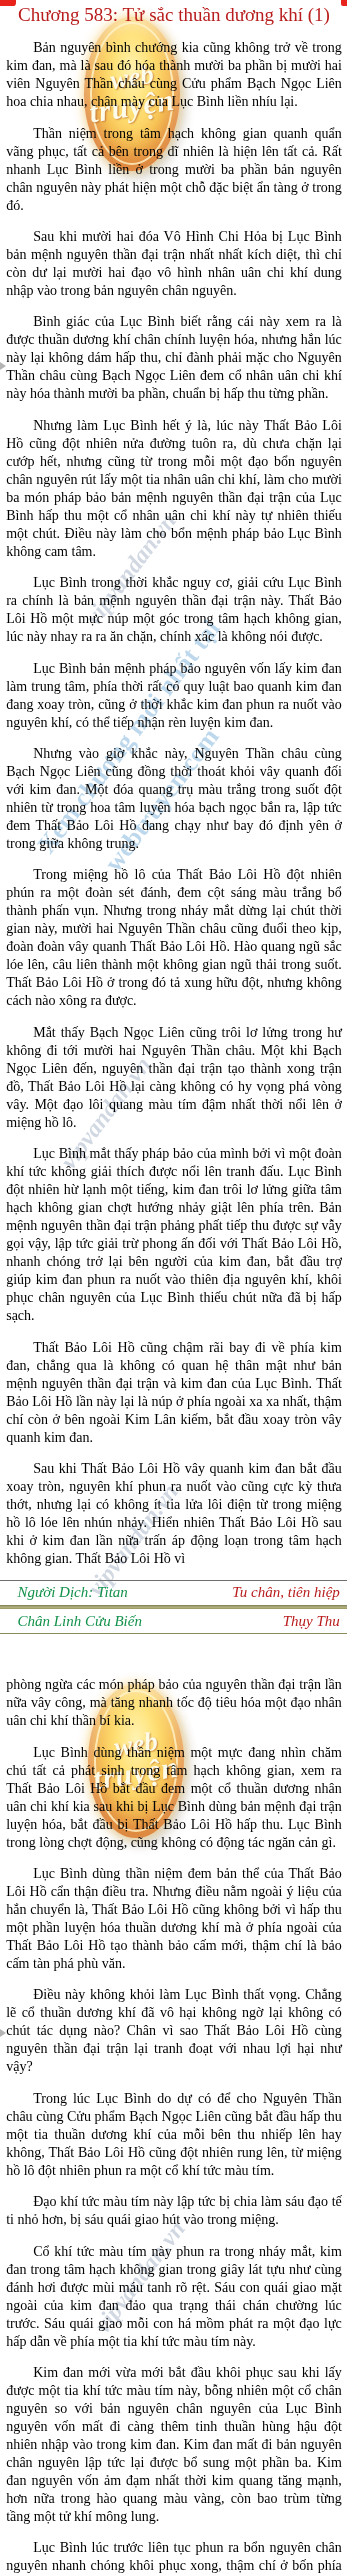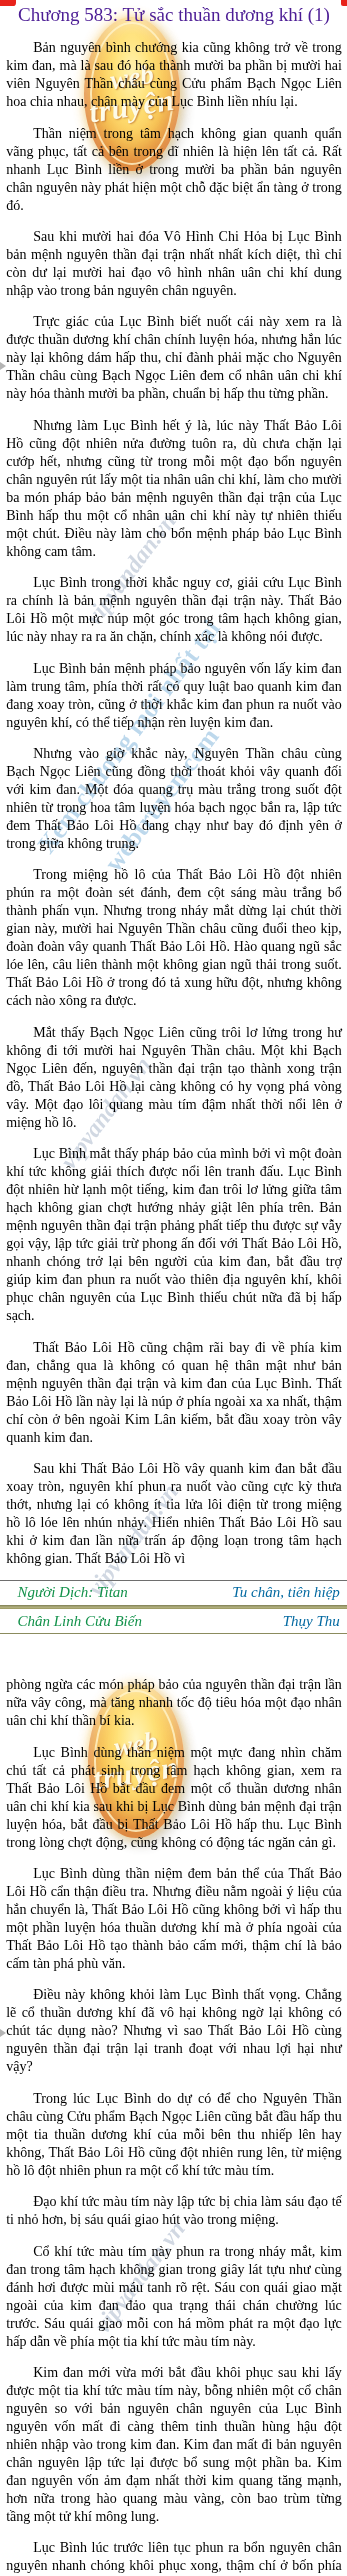--- a/index.html
+++ b/index.html
@@ -50,38 +50,38 @@
     position:absolute;left:0;width:0;height:0;z-index:2;opacity:.75;
     border-top:4.6px solid transparent;border-bottom:4.6px solid transparent;
     border-left:6.7px solid #9b9b9b;
   }
   .cursor-1{top:362px;}
   .cursor-2{top:2029px;}
   
   .content{position:relative;z-index:1;padding:3.1px 6.2px 0 6.2px;}
   .chapter-title{
     margin:0 0 12.4px 0;text-align:center;font-weight:normal;
-    font-size:19px;line-height:1.25;color:#4c1d95;
+    font-size:19px;line-height:1.25;color:#b91c1c;
   }
   .para{
     margin:0 0 13.4px 0;text-align:justify;text-indent:27px;
     font-size:14px;line-height:18px;color:#000000;
   }
   .para.cont{text-indent:0;margin-top:42px;}
   .para:last-child{margin-bottom:0;}
   
   .info-box{
     margin:0 -6.2px 5.2px -6.2px;border-top:1px solid #6e6e6e;
   }
   .info-row{
     display:flex;justify-content:space-between;align-items:baseline;
     padding:1.5px 8.2px 1.5px 17.5px;font-style:italic;font-size:15px;line-height:20.6px;
   }
   .info-green{color:#12914a;}
-  .info-coral{color:#0369a1;margin-left:28px;}
+  .info-coral{color:#b91c1c;margin-left:28px;}
   .info-bar{height:4.6px;background:linear-gradient(#7d7d52,#b4b282 55%,#99975f);}
   .info-rule{height:1.5px;background:#8b8b5d;}
 </style>
 </head>
 <body>
 
 <div class="page">
 
   <div class="wm-layer">
     <div class="coin coin-1">
@@ -106,21 +106,21 @@
   <div class="corner-red right"></div>
   <div class="cursor-mark cursor-1"></div>
   <div class="cursor-mark cursor-2"></div>
 
   <div class="content">
     <h1 class="chapter-title">Chương 583: Tử sắc thuần dương khí (1)</h1>
 
     <p class="para">Bản nguyên bình chướng kia cũng không trở về trong kim đan, mà là sau đó hóa thành mười ba phần bị mười hai viên Nguyên Thần châu cùng Cửu phẩm Bạch Ngọc Liên hoa chia nhau, chân mày của Lục Bình liền nhíu lại.</p>
     <p class="para">Thần niệm trong tâm hạch không gian quanh quẩn vãng phục, tất cả bên trong dĩ nhiên là hiện lên tất cả. Rất nhanh Lục Bình liền ở trong mười ba phần bản nguyên chân nguyên này phát hiện một chỗ đặc biệt ẩn tàng ở trong đó.</p>
     <p class="para">Sau khi mười hai đóa Vô Hình Chi Hỏa bị Lục Bình bản mệnh nguyên thần đại trận nhất nhất kích diệt, thì chỉ còn dư lại mười hai đạo vô hình nhân uân chi khí dung nhập vào trong bản nguyên chân nguyên.</p>
-    <p class="para">Trực giác của Lục Bình biết nuốt cái này xem ra là được thuần dương khí chân chính luyện hóa, nhưng hắn lúc này lại không dám hấp thu, chỉ đành phải mặc cho Nguyên Thần châu cùng Bạch Ngọc Liên đem cổ nhân uân chi khí này hóa thành mười ba phần, chuẩn bị hấp thu từng phần.</p>
+    <p class="para">Bình giác của Lục Bình biết rằng cái này xem ra là được thuần dương khí chân chính luyện hóa, nhưng hắn lúc này lại không dám hấp thu, chỉ đành phải mặc cho Nguyên Thần châu cùng Bạch Ngọc Liên đem cổ nhân uân chi khí này hóa thành mười ba phần, chuẩn bị hấp thu từng phần.</p>
     <p class="para">Nhưng làm Lục Bình hết ý là, lúc này Thất Bảo Lôi Hồ cũng đột nhiên nửa đường tuôn ra, dù chưa chặn lại cướp hết, nhưng cũng từ trong mỗi một đạo bổn nguyên chân nguyên rút lấy một tia nhân uân chi khí, làm cho mười ba món pháp bảo bản mệnh nguyên thần đại trận của Lục Bình hấp thu một cổ nhân uân chi khí này tự nhiên thiếu một chút. Điều này làm cho bổn mệnh pháp bảo Lục Bình không cam tâm.</p>
     <p class="para">Lục Bình trong thời khắc nguy cơ, giải cứu Lục Bình ra chính là bản mệnh nguyên thần đại trận này. Thất Bảo Lôi Hồ một mực núp một góc trong tâm hạch không gian, lúc này nhay ra ra ăn chặn, chính xác là không nói được.</p>
     <p class="para">Lục Bình bản mệnh pháp bảo nguyên vốn lấy kim đan làm trung tâm, phía thời rất có quy luật bao quanh kim đan đang xoay tròn, cũng ở thời khắc kim đan phun ra nuốt vào nguyên khí, có thể tiếp nhận rèn luyện kim đan.</p>
     <p class="para">Nhưng vào giờ khắc này, Nguyên Thần châu cùng Bạch Ngọc Liên cũng đồng thời thoát khỏi vây quanh đối với kim đan. Một đóa quang trụ màu trắng trong suốt đột nhiên từ trong hoa tâm luyện hóa bạch ngọc bắn ra, lập tức đem Thất Bảo Lôi Hồ đang chạy như bay đó định yên ở trong giữa không trung.</p>
     <p class="para">Trong miệng hồ lô của Thất Bảo Lôi Hồ đột nhiên phún ra một đoàn sét đánh, đem cột sáng màu trắng bổ thành phấn vụn. Nhưng trong nháy mắt dừng lại chút thời gian này, mười hai Nguyên Thần châu cũng đuổi theo kịp, đoàn đoàn vây quanh Thất Bảo Lôi Hồ. Hào quang ngũ sắc lóe lên, câu liên thành một không gian ngũ thải trong suốt. Thất Bảo Lôi Hồ ở trong đó tả xung hữu đột, nhưng không cách nào xông ra được.</p>
     <p class="para">Mắt thấy Bạch Ngọc Liên cũng trôi lơ lửng trong hư không đi tới mười hai Nguyên Thần châu. Một khi Bạch Ngọc Liên đến, nguyên thần đại trận tạo thành xong trận đồ, Thất Bảo Lôi Hồ lại càng không có hy vọng phá vòng vây. Một đạo lôi quang màu tím đậm nhất thời nổi lên ở miệng hồ lô.</p>
     <p class="para">Lục Bình mắt thấy pháp bảo của mình bởi vì một đoàn khí tức không giải thích được nổi lên tranh đấu. Lục Bình đột nhiên hừ lạnh một tiếng, kim đan trôi lơ lửng giữa tâm hạch không gian chợt hướng nhảy giật lên phía trên. Bản mệnh nguyên thần đại trận phảng phất tiếp thu được sự vẫy gọi vậy, lập tức giải trừ phong ấn đối với Thất Bảo Lôi Hồ, nhanh chóng trở lại bên người của kim đan, bắt đầu trợ giúp kim đan phun ra nuốt vào thiên địa nguyên khí, khôi phục chân nguyên của Lục Bình thiếu chút nữa đã bị hấp sạch.</p>
     <p class="para">Thất Bảo Lôi Hồ cũng chậm rãi bay đi về phía kim đan, chẳng qua là không có quan hệ thân mật như bản mệnh nguyên thần đại trận và kim đan của Lục Bình. Thất Bảo Lôi Hồ lần này lại là núp ở phía ngoài xa xa nhất, thậm chí còn ở bên ngoài Kim Lân kiếm, bắt đầu xoay tròn vây quanh kim đan.</p>
     <p class="para" style="margin-bottom:12px;">Sau khi Thất Bảo Lôi Hồ vây quanh kim đan bắt đầu xoay tròn, nguyên khí phun ra nuốt vào cũng cực kỳ thưa thớt, nhưng lại có không ít tia lửa lôi điện từ trong miệng hồ lô lóe lên nhún nhảy. Hiển nhiên Thất Bảo Lôi Hồ sau khi ở kim đan lần nữa trấn áp động loạn trong tâm hạch không gian. Thất Bảo Lôi Hồ vì</p>
 
@@ -133,21 +133,21 @@
       <div class="info-row">
         <span class="info-green">Chân Linh Cửu Biến</span>
         <span class="info-coral">Thụy Thu</span>
       </div>
       <div class="info-rule"></div>
     </div>
 
     <p class="para cont">phòng ngừa các món pháp bảo của nguyên thần đại trận lần nữa vây công, mà tăng nhanh tốc độ tiêu hóa một đạo nhân uân chi khí thần bí kia.</p>
     <p class="para">Lục Bình dùng thần niệm một mực đang nhìn chăm chú tất cả phát sinh trong tâm hạch không gian, xem ra Thất Bảo Lôi Hồ bắt đầu đem một cổ thuần dương nhân uân chi khí kia sau khi bị Lục Bình dùng bản mệnh đại trận luyện hóa, bắt đầu bị Thất Bảo Lôi Hồ hấp thu. Lục Bình trong lòng chợt động, cũng không có động tác ngăn cản gì.</p>
     <p class="para">Lục Bình dùng thần niệm đem bản thể của Thất Bảo Lôi Hồ cẩn thận điều tra. Nhưng điều nằm ngoài ý liệu của hắn chuyển là, Thất Bảo Lôi Hồ cũng không bởi vì hấp thu một phần luyện hóa thuần dương khí mà ở phía ngoài của Thất Bảo Lôi Hồ tạo thành bảo cấm mới, thậm chí là bảo cấm tàn phá phù văn.</p>
-    <p class="para">Điều này không khỏi làm Lục Bình thất vọng. Chẳng lẽ cổ thuần dương khí đã vô hại không ngờ lại không có chút tác dụng nào? Nhưng vì sao Thất Bảo Lôi Hồ cùng nguyên thần đại trận lại tranh đoạt với nhau lợi hại như vậy?</p>
+    <p class="para">Điều này không khỏi làm Lục Bình thất vọng. Chẳng lẽ cổ thuần dương khí đã vô hại không ngờ lại không có chút tác dụng nào? Chân vì sao Thất Bảo Lôi Hồ cùng nguyên thần đại trận lại tranh đoạt với nhau lợi hại như vậy?</p>
     <p class="para">Trong lúc Lục Bình do dự có để cho Nguyên Thần châu cùng Cửu phẩm Bạch Ngọc Liên cũng bắt đầu hấp thu một tia thuần dương khí của mỗi bên thu nhiếp lên hay không, Thất Bảo Lôi Hồ cũng đột nhiên rung lên, từ miệng hồ lô đột nhiên phun ra một cổ khí tức màu tím.</p>
     <p class="para">Đạo khí tức màu tím này lập tức bị chia làm sáu đạo tế ti nhỏ hơn, bị sáu quái giao hút vào trong miệng.</p>
     <p class="para">Cổ khí tức màu tím này phun ra trong nháy mắt, kim đan trong tâm hạch không gian trong giây lát tựu như cùng đánh hơi được mùi máu tanh rõ rệt. Sáu con quái giao mặt ngoài của kim đan đảo qua trạng thái chán chường lúc trước. Sáu quái giao mỗi con há mồm phát ra một đạo lực hấp dẫn về phía một tia khí tức màu tím này.</p>
     <p class="para">Kim đan mới vừa mới bắt đầu khôi phục sau khi lấy được một tia khí tức màu tím này, bỗng nhiên một cổ chân nguyên so với bản nguyên chân nguyên của Lục Bình nguyên vốn mất đi càng thêm tinh thuần hùng hậu đột nhiên nhập vào trong kim đan. Kim đan mất đi bản nguyên chân nguyên lập tức lại được bổ sung một phần ba. Kim đan nguyên vốn ảm đạm nhất thời kim quang tăng mạnh, hơn nữa trong hào quang màu vàng, còn bao trùm từng tầng một tử khí mông lung.</p>
     <p class="para">Lục Bình lúc trước liên tục phun ra bổn nguyên chân nguyên nhanh chóng khôi phục xong, thậm chí ở bốn phía kim đan từ từ sinh ra mây ngũ sắc màu tím bầm nhàn nhạt. Bộ phận bổn nguyên chân nguyên trả trở về trong huyết mạch. Huyết mạch nguyên vốn đã sớm trống trơn như cánh đồng hoang nhất thời lại bị chân nguyên hùng hậu tràn ngập, hơn nữa nguyên vốn chân nguyên màu xanh nhạt của Lục Bình trở nên càng thêm tinh thuần. Chân nguyên màu xanh nhạt trong huyết mạch không ngừng lưu chuyển càng là mang theo một tầng màu tím nhàn nhạt, thậm chí ngay cả máu đỏ tươi của Lục Bình đều xảy ra một ít thay đổi.</p>
 
   </div>
 
 </div>
 

